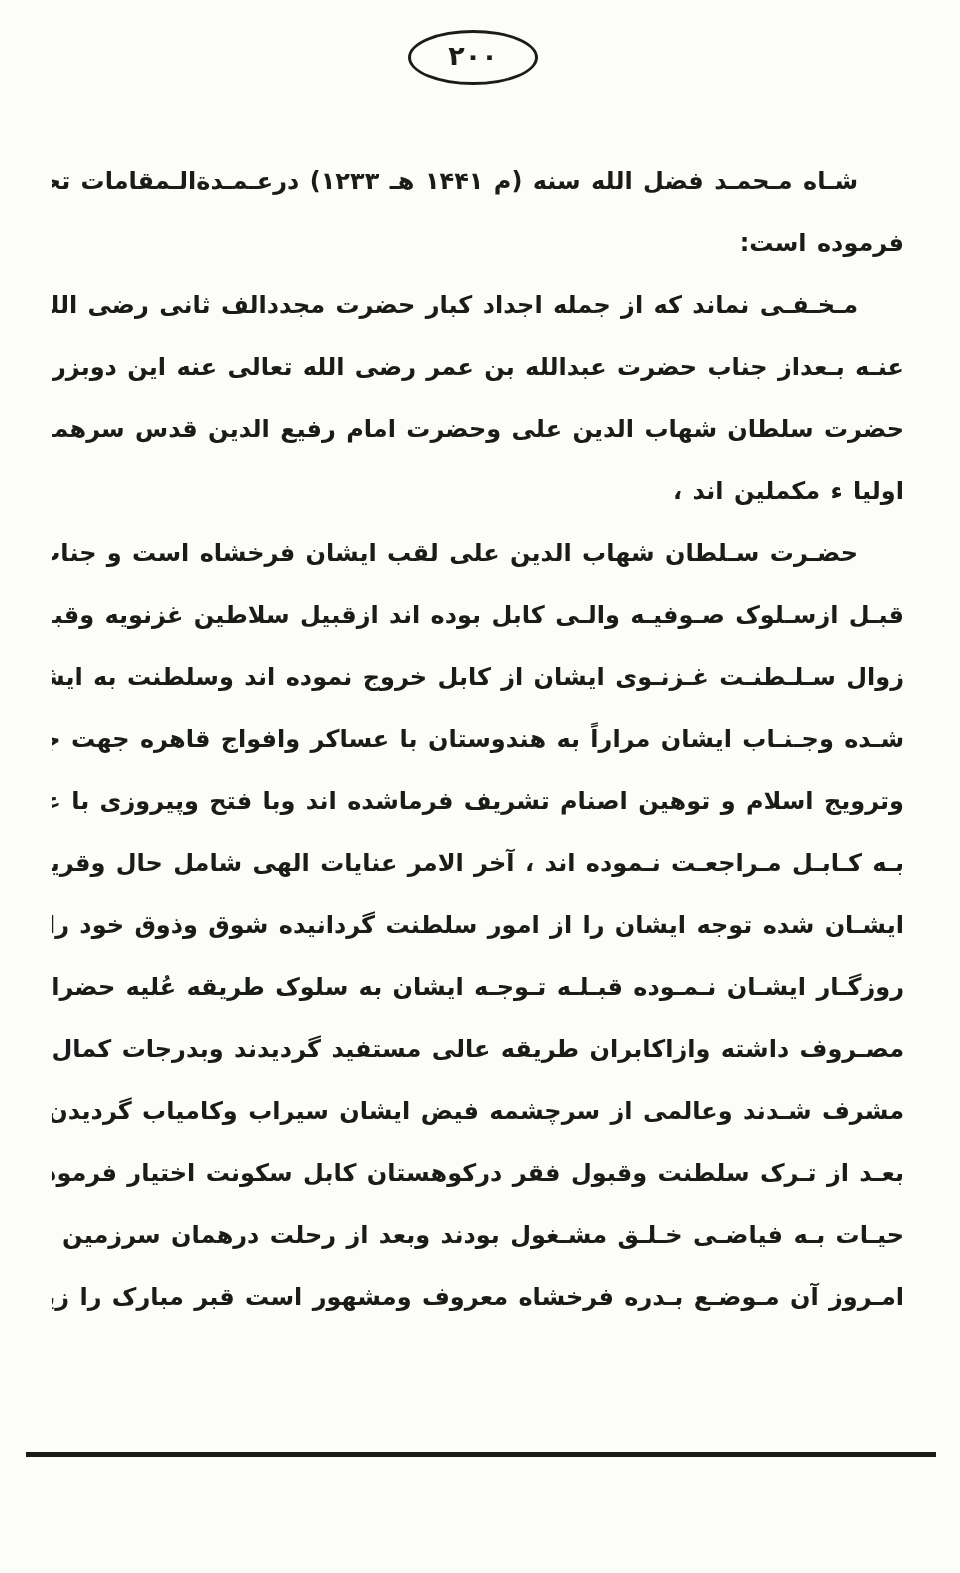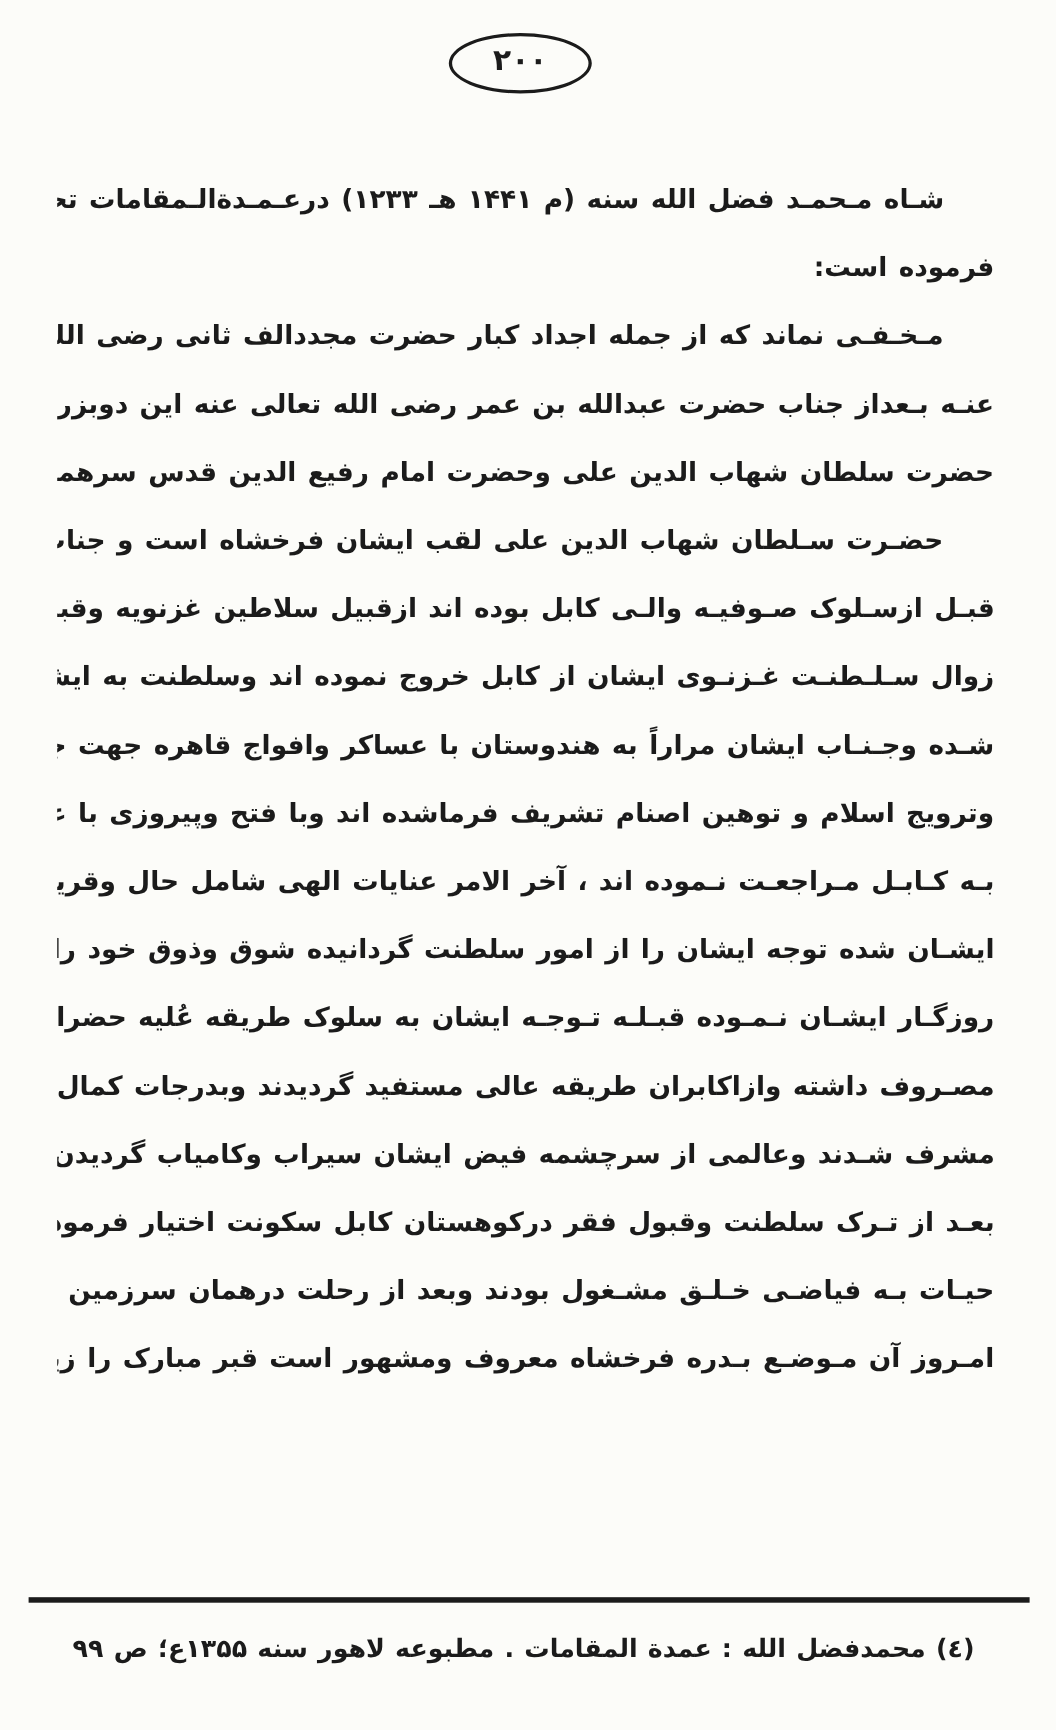--- a/index.html
+++ b/index.html
@@ -104,35 +104,35 @@
 
   <div class="text-body">
       <div class="paragraph">
         <div class="line line-indent">شـاه مـحمـد فضل الله سنه (م ۱۴۴۱ هـ ۱۲۳۳) درعـمـدةالـمقامات تحریر</div>
         <div class="line line-last">فرموده است:</div>
       </div>
       <div class="paragraph">
         <div class="line line-indent">مـخـفـی نماند که از جمله اجداد کبار حضرت مجددالف ثانی رضی الله تعالی</div>
         <div class="line">عنـه بـعداز جناب حضرت عبدالله بن عمر رضی الله تعالی عنه این دوبزرگوار یعنی</div>
         <div class="line">حضرت سلطان شهاب الدین علی وحضرت امام رفیع الدین قدس سرهما از جمله</div>
+        <div class="line line-last">اولیا ء مکملین اند ،</div>
       </div>
       <div class="paragraph">
         <div class="line line-indent">حضـرت سـلطان شهاب الدین علی لقب ایشان فرخشاه است و جناب ایشان</div>
         <div class="line">قبـل ازسـلوک صـوفیـه والـی کابل بوده اند ازقبیل سلاطین غزنویه وقبیل بعد.. از</div>
         <div class="line">زوال سـلـطنـت غـزنـوی ایشان از کابل خروج نموده اند وسلطنت به ایشان مقرر</div>
         <div class="line">شـده وجـنـاب ایشان مراراً به هندوستان با عساکر وافواج قاهره جهت جهاد کفار</div>
         <div class="line">وترویج اسلام و توهین اصنام تشریف فرماشده اند وبا فتح وپیروزی با غنایم بسیار</div>
         <div class="line">بـه کـابـل مـراجعـت نـموده اند ، آخر الامر عنایات الهی شامل حال وقرین احوال</div>
         <div class="line">ایشـان شده توجه ایشان را از امور سلطنت گردانیده شوق وذوق خود را نصیب</div>
         <div class="line">روزگـار ایشـان نـمـوده قبـلـه تـوجـه ایشان به سلوک طریقه عُلیه حضرات چشتیه</div>
         <div class="line">مصـروف داشته وازاکابران طریقه عالی مستفید گردیدند وبدرجات کمال واکمال</div>
         <div class="line">مشرف شـدند وعالمی از سرچشمه فیض ایشان سیراب وکامیاب گردیدن ایشان</div>
         <div class="line">بعـد از تـرک سلطنت وقبول فقر درکوهستان کابل سکونت اختیار فرموده مادام</div>
         <div class="line">حیـات بـه فیاضـی خـلـق مشـغول بودند وبعد از رحلت درهمان سرزمین اسودند</div>
         <div class="line">امـروز آن مـوضـع بـدره فرخشاه معروف ومشهور است قبر مبارک را زیارت گاه</div>
       </div>
     </div>
 
   <div class="footnote-rule"></div>
 
-  <div class="footnote">(٤) محمدفضل الله : عمدة المقامات . مطبوعه لاهور سنه ۱۳۵۵ع؛ ص ۹۹</div>
 
 </div>
 
 </body></html>

